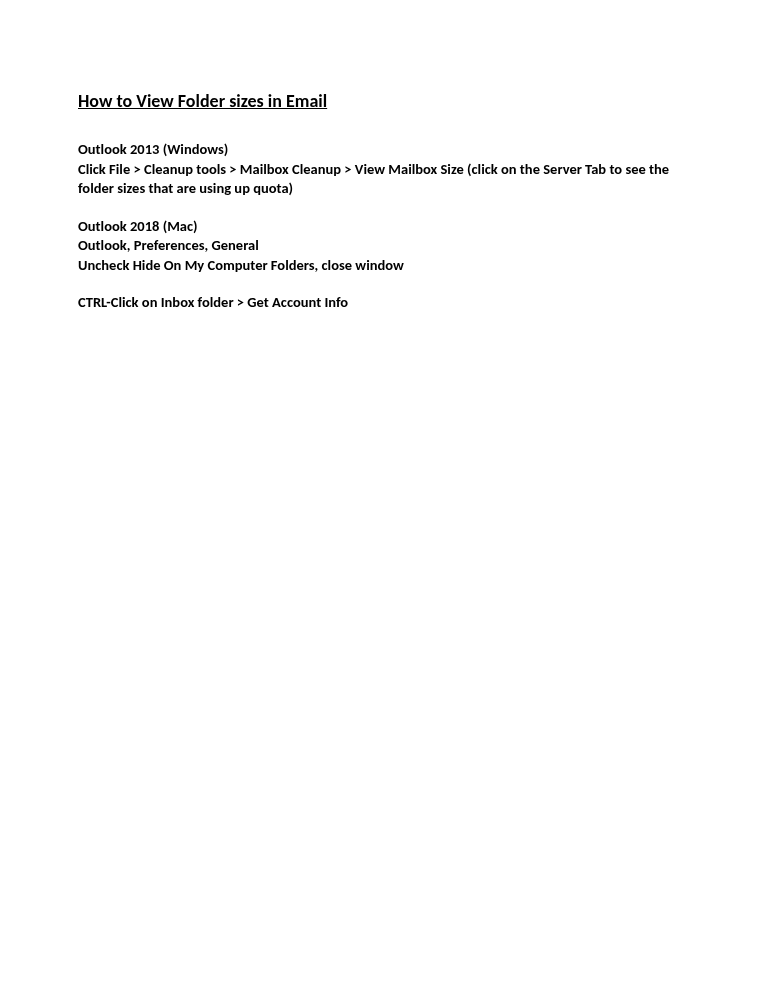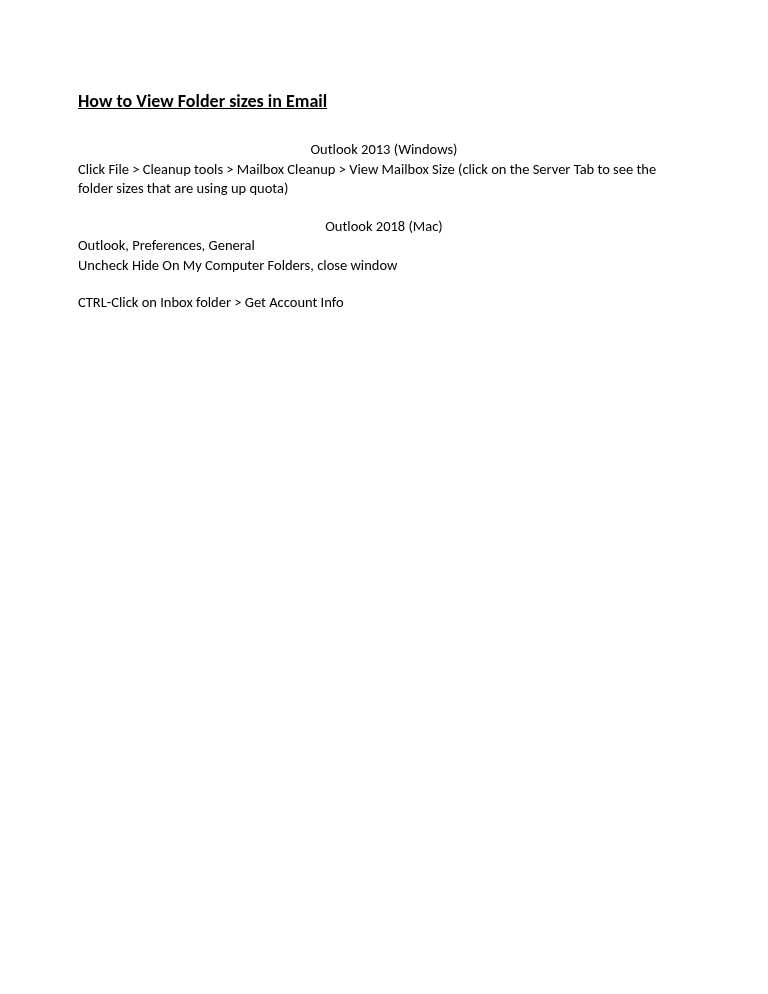--- a/index.html
+++ b/index.html
@@ -20,25 +20,24 @@
       font-weight: bold;
       text-decoration: underline;
       margin-bottom: 28px;
     }
     .section {
       margin-bottom: 18px;
       font-size: 14.5px;
       line-height: 1.35;
     }
     .section-heading {
-      font-weight: normal;
-      text-align: center;
+      font-weight: bold;
     }
     .section-body {
-      font-weight: normal;
+      font-weight: bold;
     }
   </style>
 </head>
 <body>
 
 <div class="title">How to View Folder sizes in Email</div>
 
 <div class="section">
   <div class="section-heading">Outlook 2013 (Windows)</div>
   <div class="section-body">Click File &gt; Cleanup tools &gt; Mailbox Cleanup &gt; View Mailbox Size (click on the Server Tab to see the folder sizes that are using up quota)</div>

